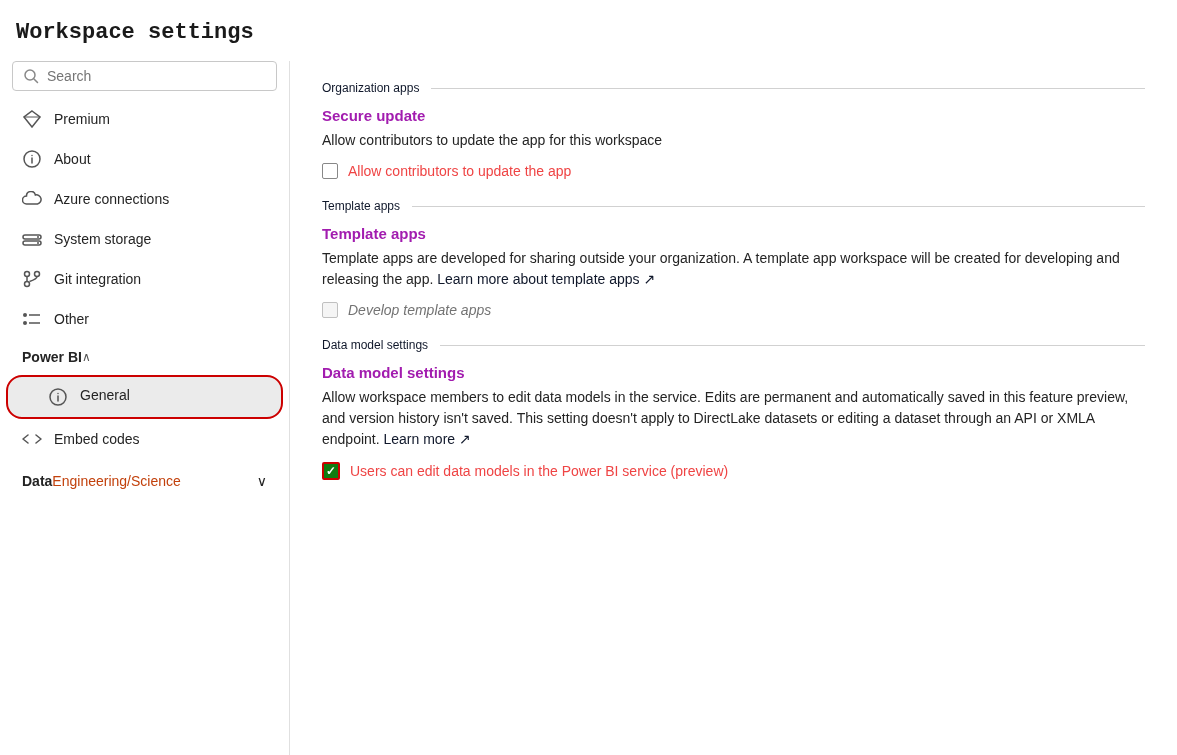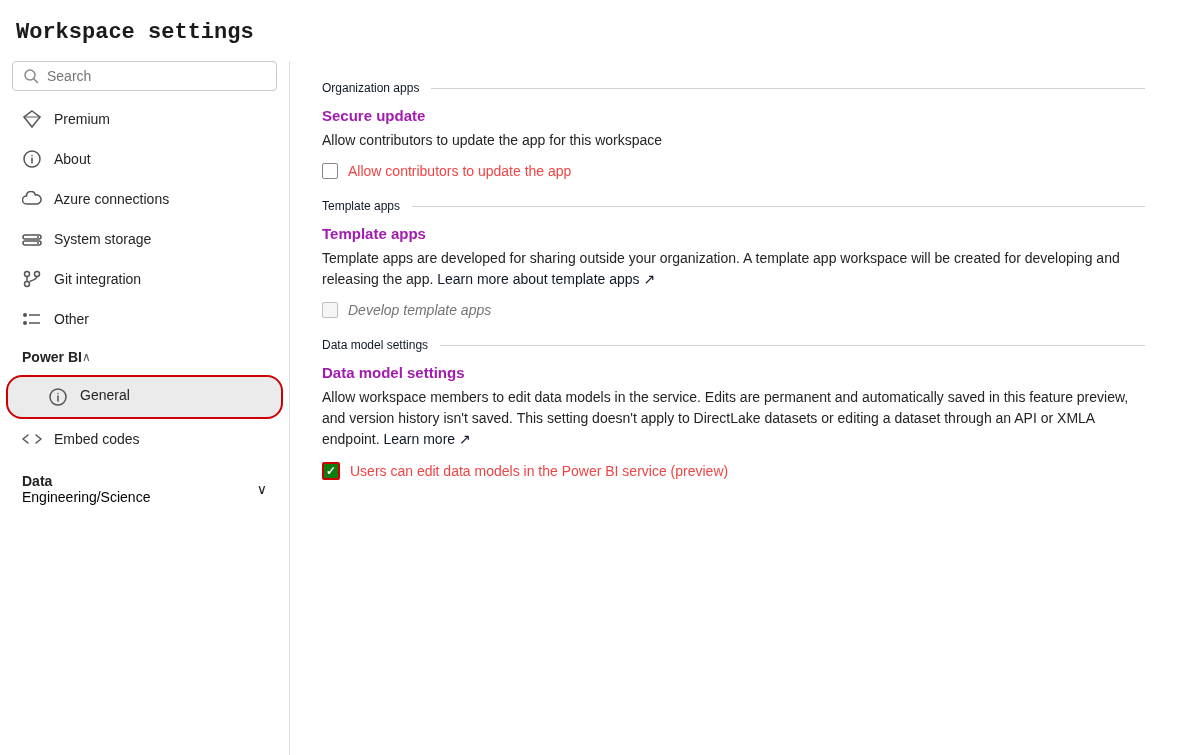--- a/index.html
+++ b/index.html
@@ -206,29 +206,29 @@
     .de-section-header {
       display: flex;
       align-items: center;
       justify-content: space-between;
       padding: 10px 16px;
       margin: 4px 6px 0 6px;
       cursor: pointer;
     }
     .de-section-left {
       display: flex;
-      flex-direction: column;
+      flex-direction: row;
     }
     .de-section-title {
       font-weight: 600;
       font-size: 14px;
     }
     .de-section-sub {
       font-size: 14px;
-      color: #000000;
+      color: #c2410c;
     }
   </style>
 </head>
 <body>
 
 <div class="page-title">Workspace settings</div>
 
 <div class="layout">
 
   <nav class="sidebar">

